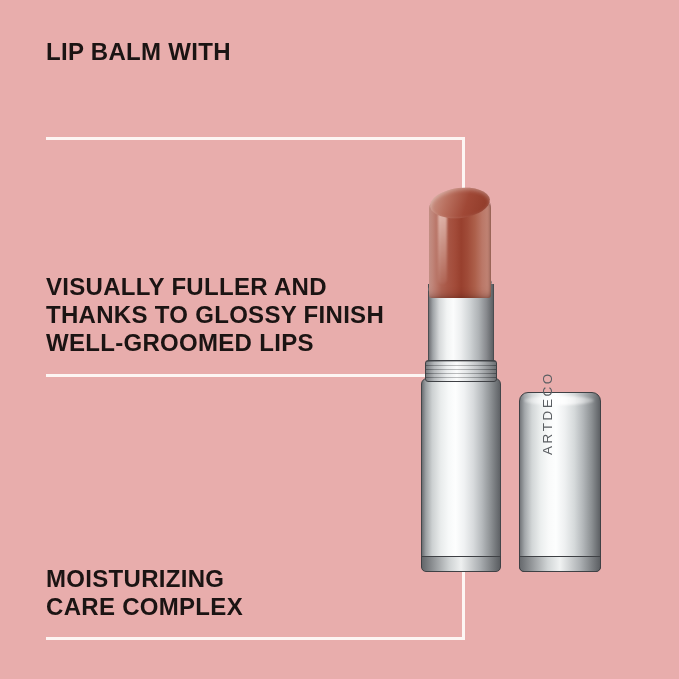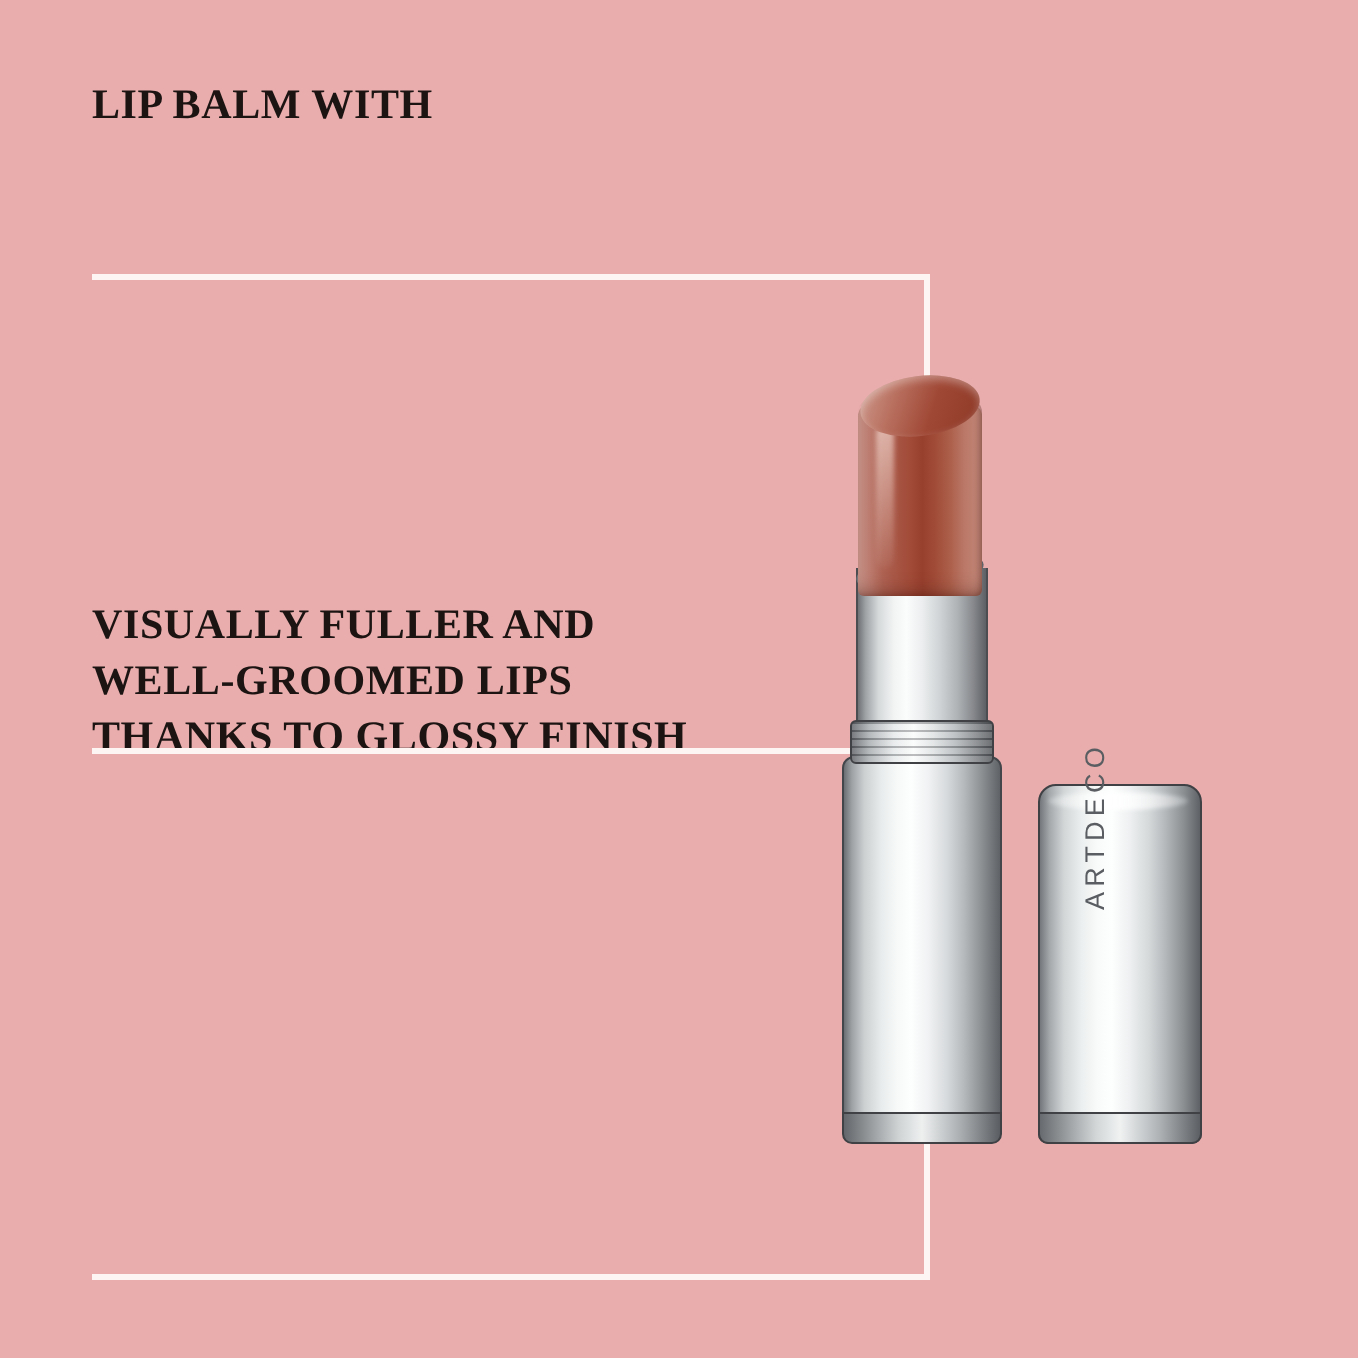--- a/index.html
+++ b/index.html
@@ -6,25 +6,25 @@
   body{
     width:679px;height:679px;overflow:hidden;
     background:#e8adac;
     font-family:"Liberation Sans", sans-serif;
   }
   #stage{position:relative;width:679px;height:679px;background:#e8adac;overflow:hidden;}
 
   
   .feature{position:absolute;left:46px;color:#1b1413;}
   .feature .line{
-    font-size:21px;font-weight:700;letter-spacing:0.3px;
-    line-height:28px;text-transform:uppercase;white-space:nowrap;font-family:Liberation Serif, serif;
+    font-size:24px;font-weight:700;letter-spacing:0.3px;
+    line-height:28px;text-transform:uppercase;white-space:nowrap;
   }
   #feature-1{top:38px;}
-  #feature-2{top:298px;}
+  #feature-2{top:273px;}
   #feature-3{top:565px;}
 
   
   .conn{position:absolute;background:#fdf5f3;}
   .conn.h{height:3px;}
   .conn.v{width:3px;}
 
   
   #conn1-h{left:46px;top:137px;width:419px;}
   #conn1-v{left:462px;top:137px;height:56px;}
@@ -143,25 +143,29 @@
 <div id="stage">
 
   <div class="feature" id="feature-1">
     <div class="line">LIP BALM WITH</div>
   </div>
   <div class="conn h" id="conn1-h"></div>
   <div class="conn v" id="conn1-v"></div>
 
   <div class="feature" id="feature-2">
     <div class="line">VISUALLY FULLER AND</div>
+    <div class="line">THANKS TO GLOSSY FINISH</div>
     <div class="line">WELL-GROOMED LIPS</div>
-    <div class="line">THANKS TO GLOSSY FINISH</div>
   </div>
   <div class="conn h" id="conn2-h"></div>
 
+  <div class="feature" id="feature-3">
+    <div class="line">MOISTURIZING</div>
+    <div class="line">CARE COMPLEX</div>
+  </div>
   <div class="conn h" id="conn3-h"></div>
   <div class="conn v" id="conn3-v"></div>
 
   <div id="product">
 
     <div id="tube"></div>
     <div id="tube-bottom"></div>
     <div id="sleeve"></div>
     <div id="collar"></div>
     <div id="sleeve-cut"></div>

